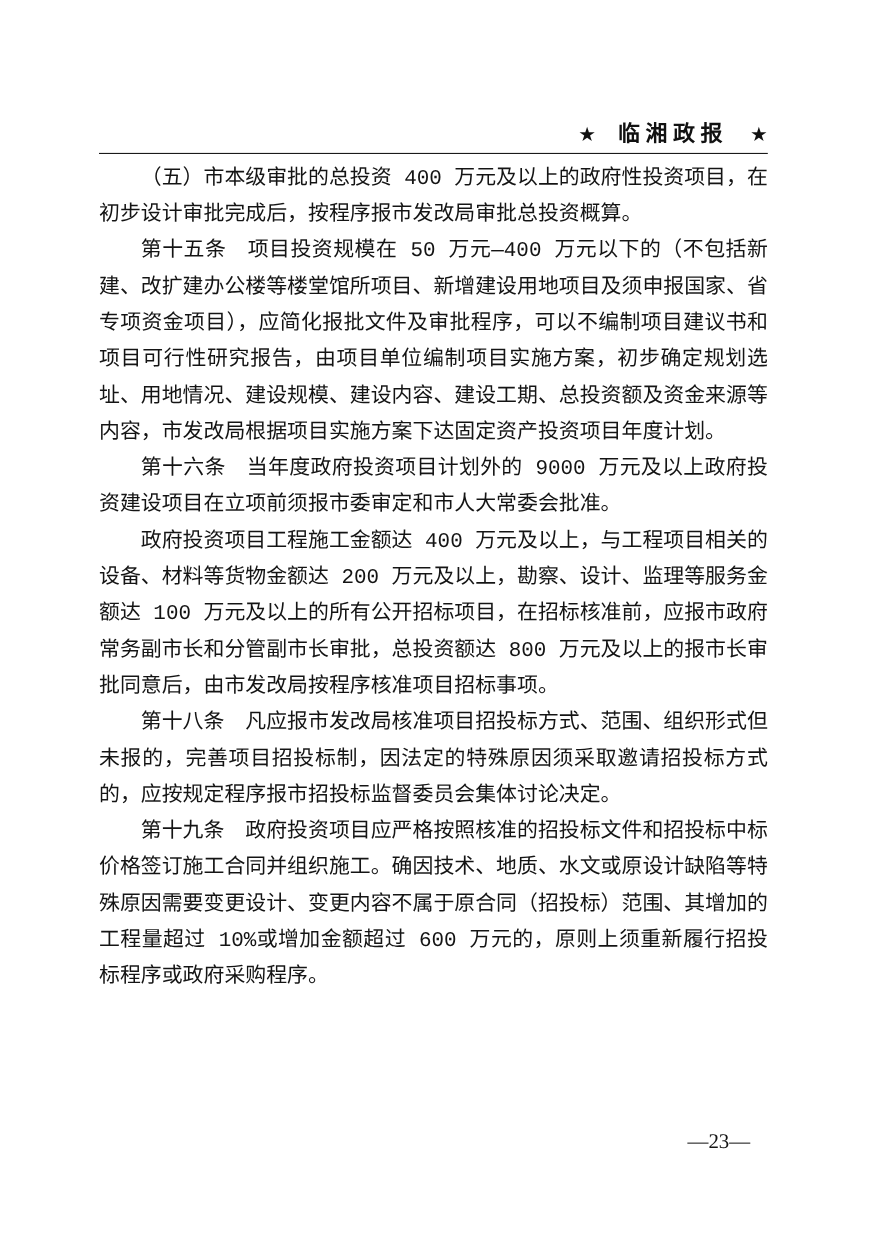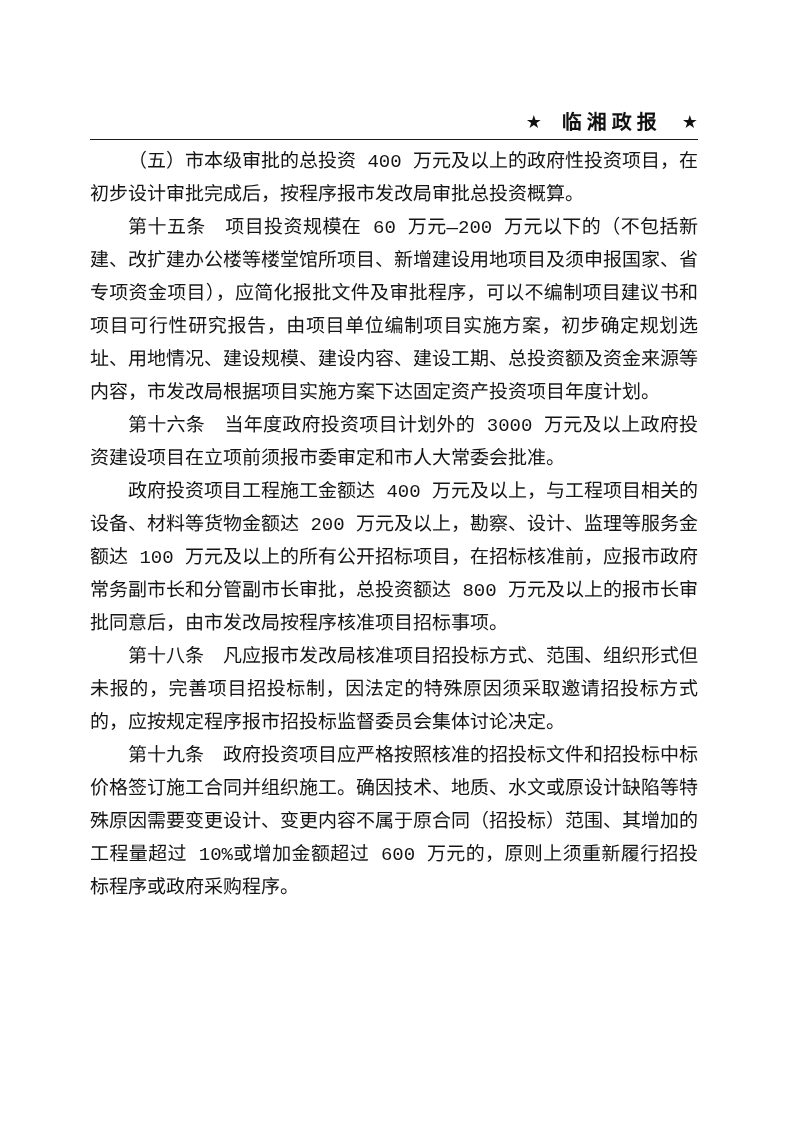--- a/index.html
+++ b/index.html
@@ -80,21 +80,24 @@
 <div class="sheet">
 
   <header class="masthead">
     <span class="star">★</span>
     <span class="gazette-title">临湘政报</span>
     <span class="star">★</span>
   </header>
 
   <main class="doc-body">
     <p class="para">（五）市本级审批的总投资 400 万元及以上的政府性投资项目，在初步设计审批完成后，按程序报市发改局审批总投资概算。</p>
-    <p class="para">第十五条　项目投资规模在 60 万元—200 万元以下的（不包括新建、改扩建办公楼等楼堂馆所项目、新增建设用地项目及须申报国家、省专项资金项目），应简化报批文件及审批程序，可以不编制项目建议书和项目可行性研究报告，由项目单位编制项目实施方案，初步确定规划选址、用地情况、建设规模、建设内容、建设工期、总投资额及资金来源等内容，市发改局根据项目实施方案下达固定资产投资项目年度计划。</p>
-    <p class="para">第十六条　当年度政府投资项目计划外的 3000 万元及以上政府投资建设项目在立项前须报市委审定和市人大常委会批准。</p>
+    <p class="para">第十五条　项目投资规模在 50 万元—400 万元以下的（不包括新建、改扩建办公楼等楼堂馆所项目、新增建设用地项目及须申报国家、省专项资金项目），应简化报批文件及审批程序，可以不编制项目建议书和项目可行性研究报告，由项目单位编制项目实施方案，初步确定规划选址、用地情况、建设规模、建设内容、建设工期、总投资额及资金来源等内容，市发改局根据项目实施方案下达固定资产投资项目年度计划。</p>
+    <p class="para">第十六条　当年度政府投资项目计划外的 9000 万元及以上政府投资建设项目在立项前须报市委审定和市人大常委会批准。</p>
     <p class="para">政府投资项目工程施工金额达 400 万元及以上，与工程项目相关的设备、材料等货物金额达 200 万元及以上，勘察、设计、监理等服务金额达 100 万元及以上的所有公开招标项目，在招标核准前，应报市政府常务副市长和分管副市长审批，总投资额达 800 万元及以上的报市长审批同意后，由市发改局按程序核准项目招标事项。</p>
     <p class="para">第十八条　凡应报市发改局核准项目招投标方式、范围、组织形式但未报的，完善项目招投标制，因法定的特殊原因须采取邀请招投标方式的，应按规定程序报市招投标监督委员会集体讨论决定。</p>
     <p class="para">第十九条　政府投资项目应严格按照核准的招投标文件和招投标中标价格签订施工合同并组织施工。确因技术、地质、水文或原设计缺陷等特殊原因需要变更设计、变更内容不属于原合同（招投标）范围、其增加的工程量超过 10%或增加金额超过 600 万元的，原则上须重新履行招投标程序或政府采购程序。</p>
   </main>
 
+  <footer class="page-footer">
+    <span>—23—</span>
+  </footer>
 
 </div>
 
 </body></html>

